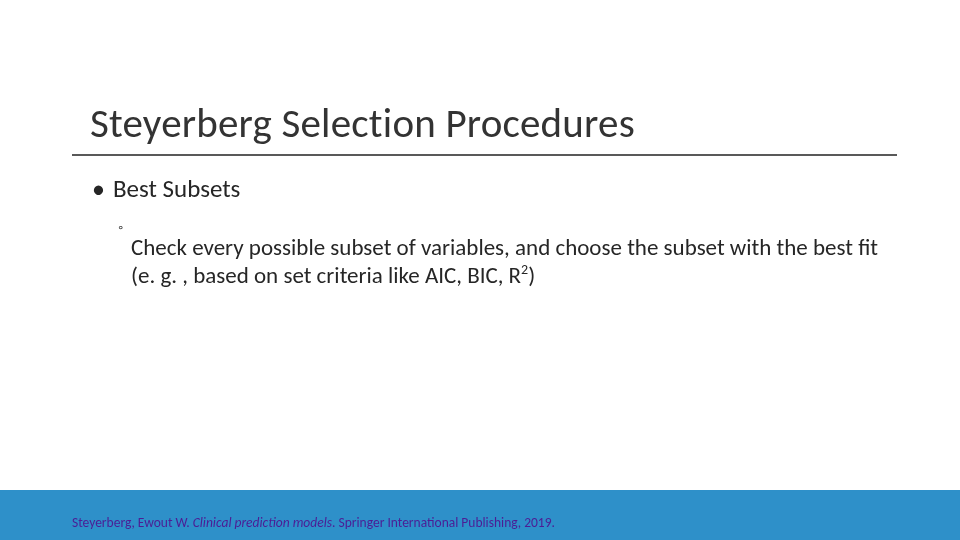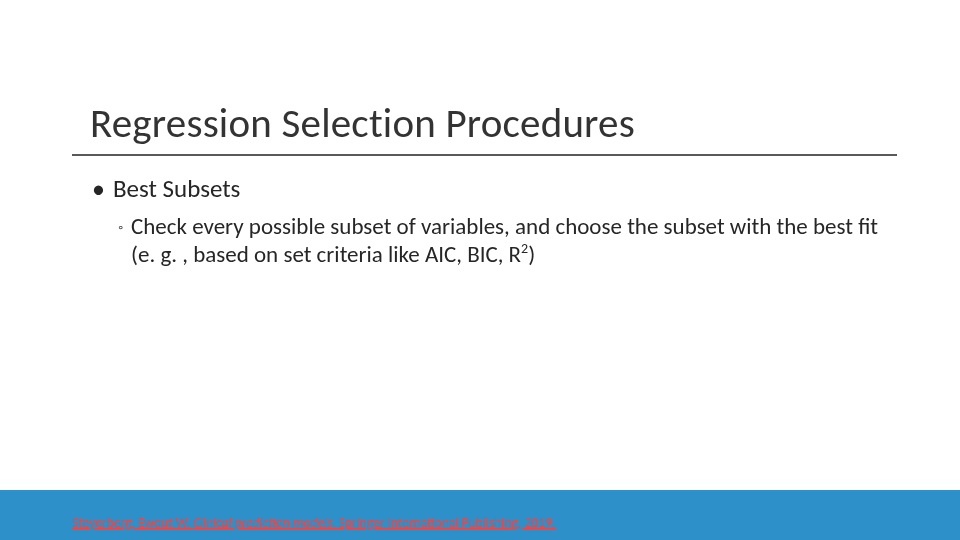--- a/index.html
+++ b/index.html
@@ -66,54 +66,54 @@
   .ring {
     font-size: 14px;
     line-height: 28px;
     margin-top: 2px;
     color: #404040;
   }
   .l2-text {
     font-size: 23px;
     line-height: 28px;
     max-width: 750px;
+    margin-top: 21px;
   }
   .l2-text sup {
     font-size: 14px;
     vertical-align: super;
     line-height: 0;
   }
   .footer-bar {
     position: absolute;
     left: 0;
     bottom: 0;
     width: 960px;
     height: 50px;
     background: #2e90c9;
   }
   .citation-block {
     position: absolute;
     left: 72px;
     bottom: 9px;
     font-size: 13.5px;
     line-height: 17px;
-    color: #ef4444;
+    color: #4c1d95;
     font-family: "Calibri", "Segoe UI", Arial, sans-serif;
-    text-decoration: underline;
   }
   .citation-line1 .italic {
     font-style: italic;
   }
 </style>
 </head>
 <body>
 
 <div class="slide">
 
-  <div class="title">Regression Selection Procedures</div>
+  <div class="title">Steyerberg Selection Procedures</div>
   <div class="title-rule"></div>
 
   <div class="bullets">
 
     <div class="level1">
       <span class="dot">•</span>
       <span class="l1-text">Best Subsets</span>
     </div>
 
     <div class="level2">

